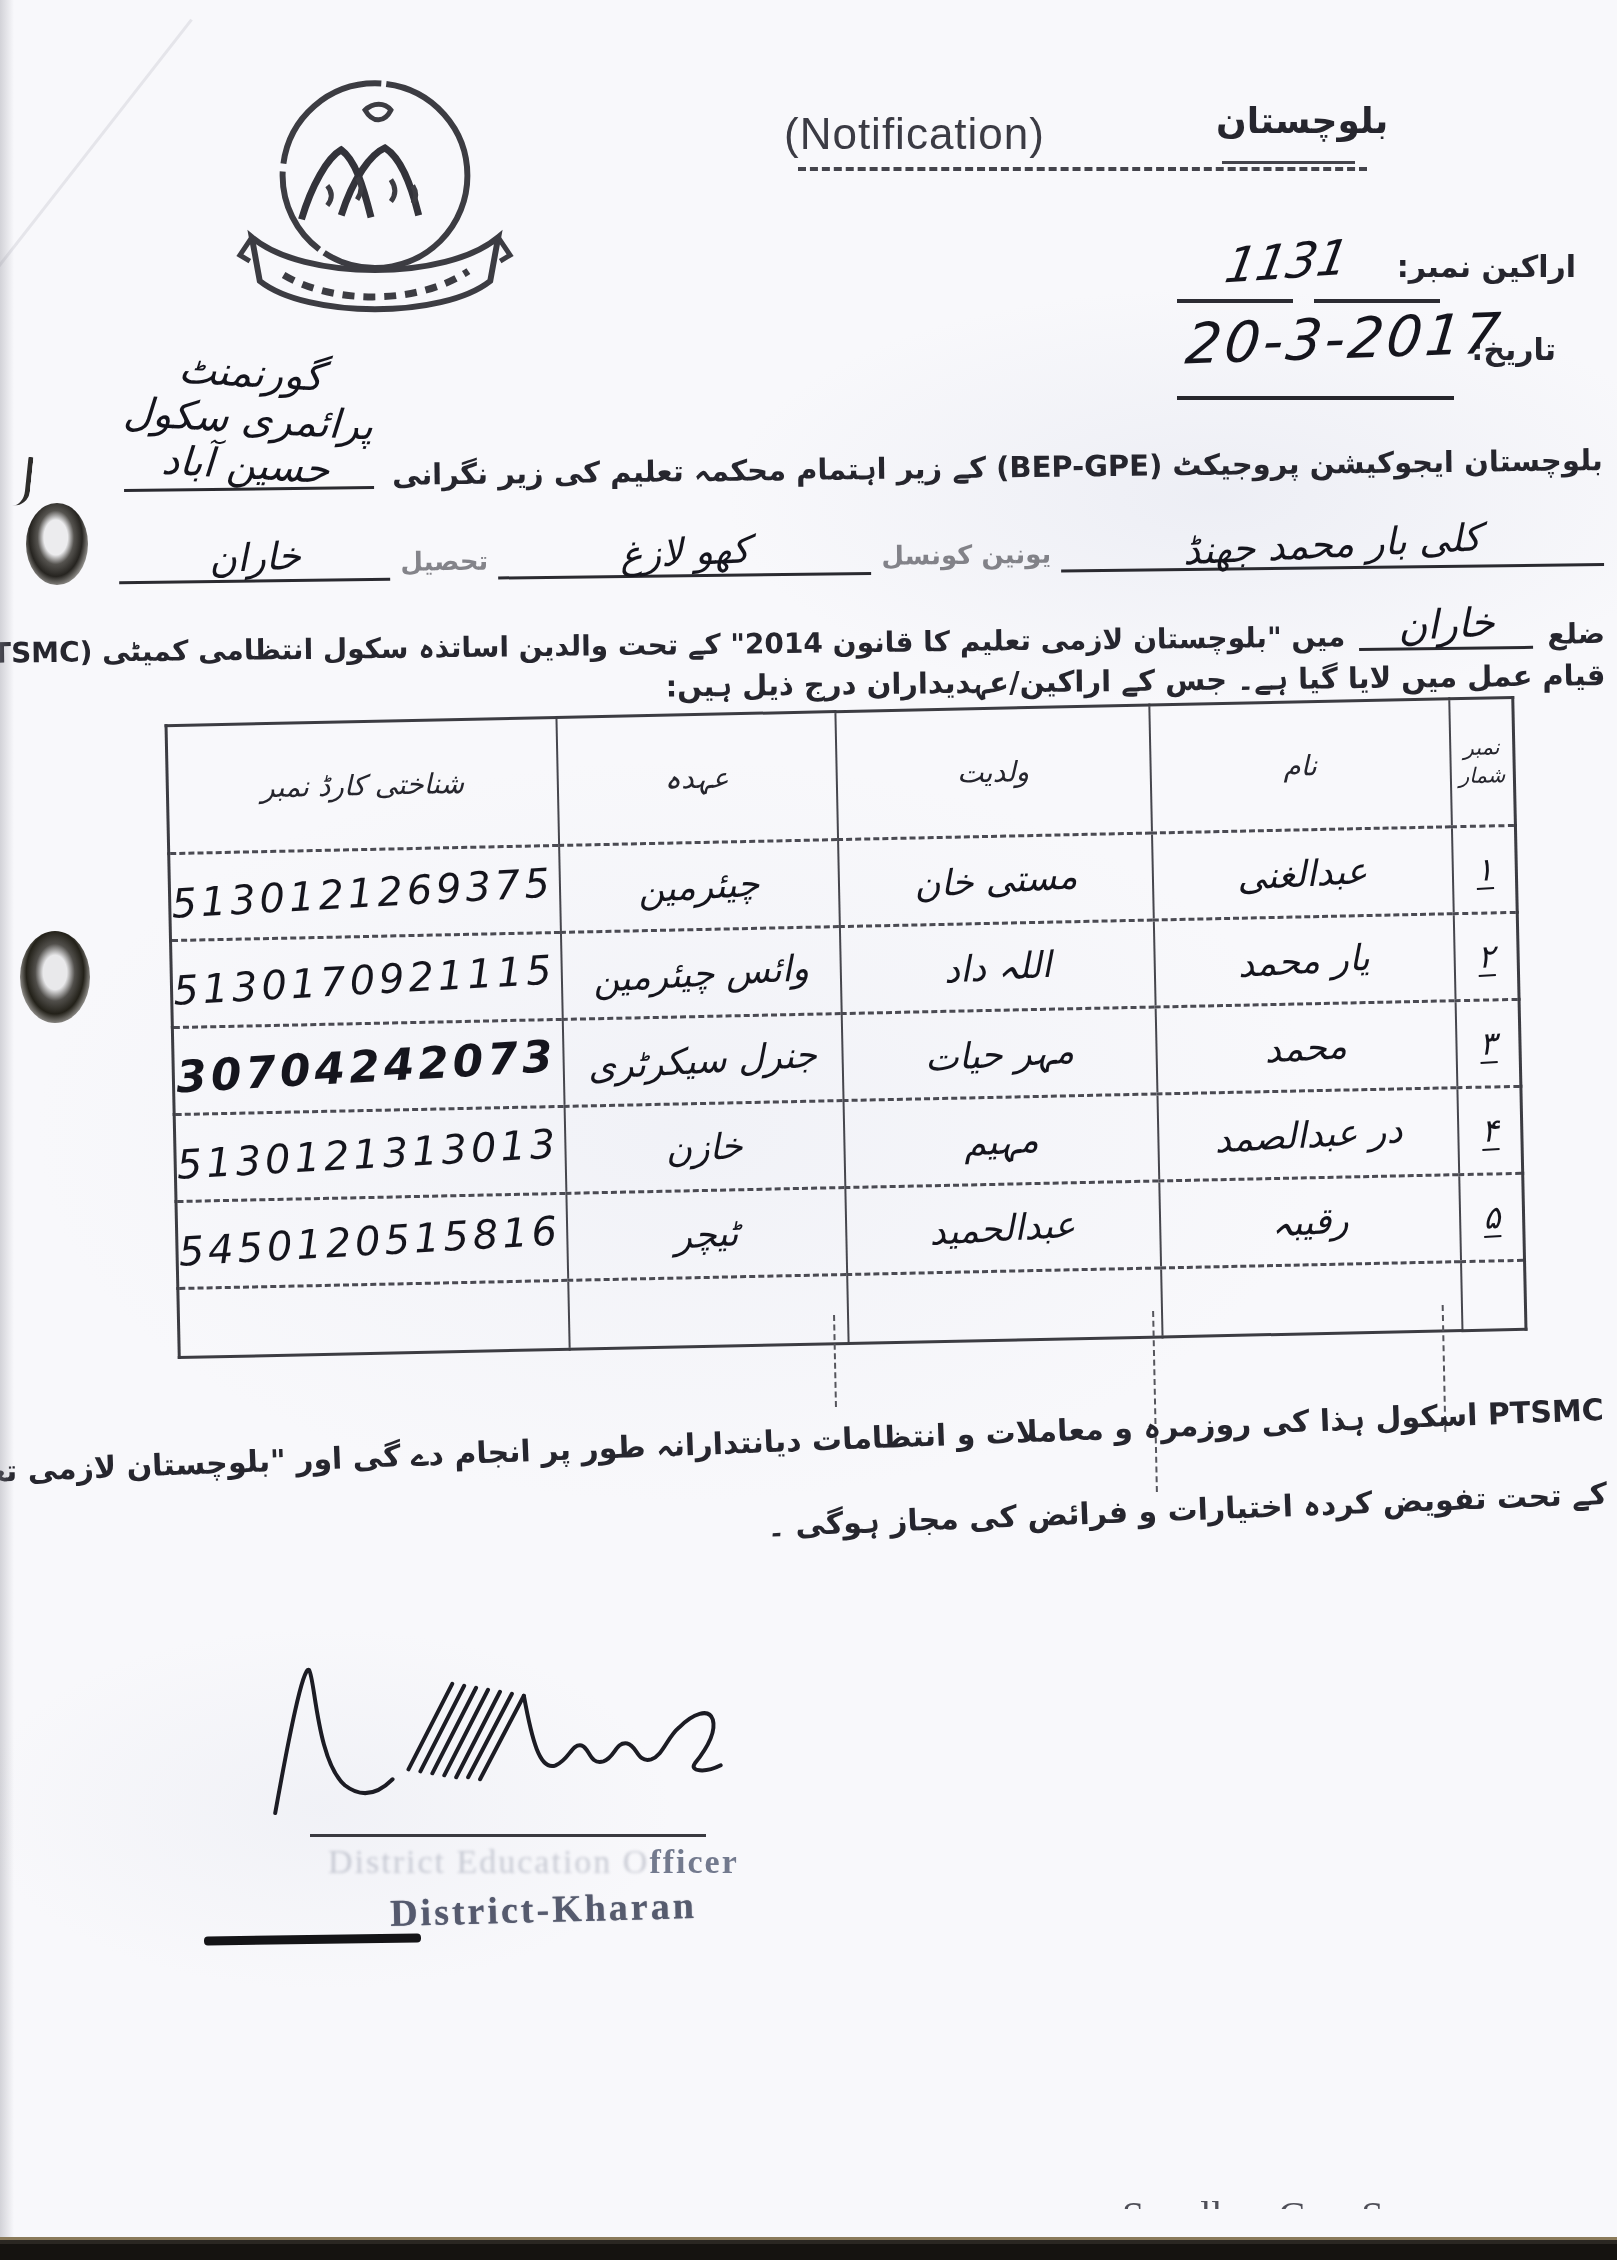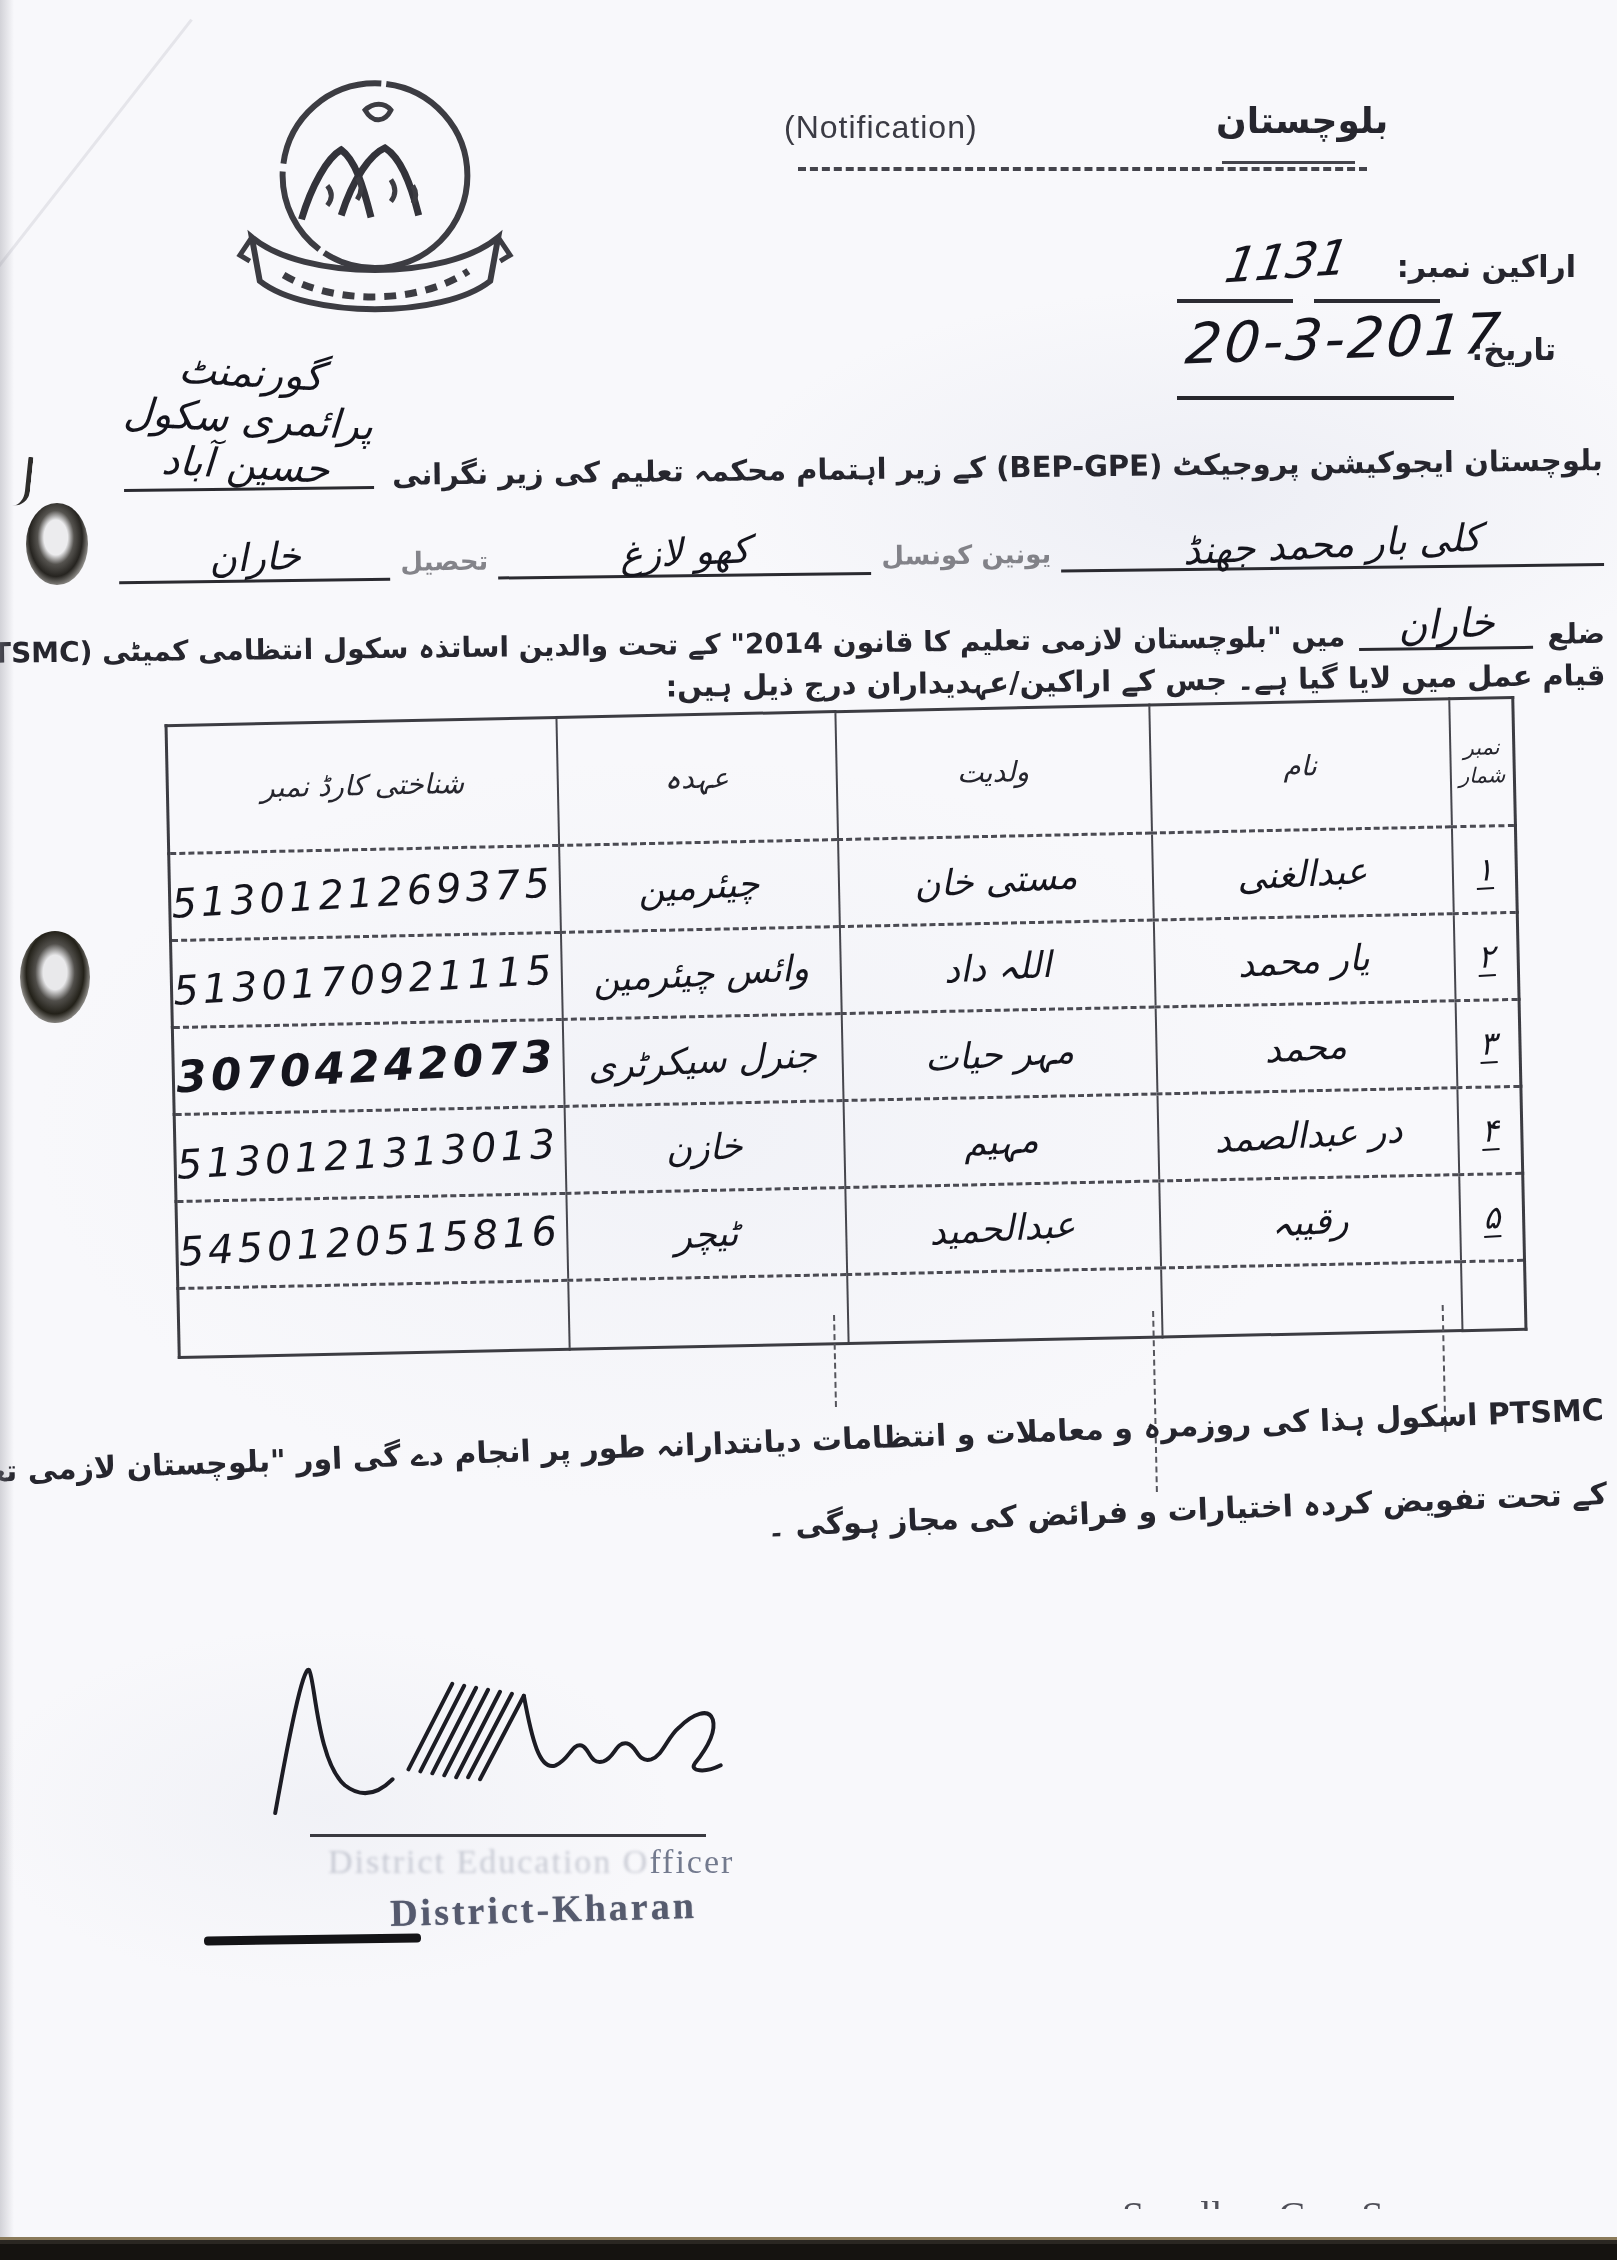--- a/index.html
+++ b/index.html
@@ -17,21 +17,21 @@
   .print-ur{font-family:"DejaVu Sans",sans-serif;color:#26262e;font-weight:700;}
   .faint{opacity:.55;}
   
   .hand{font-family:"DejaVu Sans",sans-serif;font-style:italic;color:#15151d;}
   .tilt{display:inline-block;transform:rotate(-2deg);}
   .tilt-up{display:inline-block;transform:rotate(4deg);}
   .tilt-strong{display:inline-block;transform:rotate(-9deg);}
   
   .fill{display:inline-block;border-bottom:3px solid #2a2a30;text-align:center;vertical-align:bottom;}
   
-  #notif-en{left:784px;top:109px;font-size:32px;letter-spacing:1px;}
+  #notif-en{left:784px;top:109px;font-size:44px;letter-spacing:1px;}
   #notif-ur{left:1216px;top:100px;font-size:36px;font-weight:700;}
   #notif-dash{left:798px;top:167px;width:569px;border-top:4px dashed #44444c;}
   #notif-ul{left:1222px;top:161px;width:133px;border-top:3px solid #44444c;}
   #ref-label{right:42px;top:249px;font-size:30px;}
   #ref-value{left:1226px;top:233px;font-size:48px;transform:rotate(-4deg) skewX(-14deg);}
   #ref-line{left:1177px;top:299px;width:263px;height:4px;
     background:linear-gradient(90deg,#2c2c33 0 44%,transparent 44% 52%,#2c2c33 52% 100%);}
   #date-label{right:62px;top:332px;font-size:30px;margin-left:6px;}
   #date-value{left:1186px;top:306px;font-size:56px;letter-spacing:3px;transform:rotate(-2deg) skewX(-8deg);}
   #date-line{left:1177px;top:396px;width:277px;border-top:4px solid #26262c;}
@@ -75,21 +75,21 @@
   #ov3{left:1443px;top:1305px;height:127px;transform:rotate(-1.2deg);}
   
   #closing{left:109px;top:1391px;width:1494px;direction:rtl;transform:rotate(-2.2deg);transform-origin:top right;}
   #closing .cline{font-size:30px;line-height:1.25;text-align:right;white-space:nowrap;}
   #closing #cline2{margin-top:46px;}
   
   #sig{left:261px;top:1644px;}
   #stamp-line{left:310px;top:1834px;width:396px;border-top:3px solid #3a3a40;}
   #stamp-l1{left:328px;top:1843px;width:458px;font-family:"Liberation Serif",serif;font-size:34px;color:#47506a;white-space:nowrap;}
   #stamp-l1 .fade{opacity:.26;filter:blur(1.4px);letter-spacing:2px;}
-  #stamp-l1 .clear{opacity:.75;filter:blur(0.4px);letter-spacing:2px;}
+  #stamp-l1 .clear{opacity:.75;filter:blur(0.4px);letter-spacing:2px;font-weight:bold;}
   #stamp-l2{left:390px;top:1887px;font-family:"Liberation Serif",serif;font-weight:700;font-size:38px;
     color:#333950;opacity:.82;letter-spacing:3px;transform:rotate(-1.5deg);
     text-shadow:0 0 1px rgba(51,57,80,.7), 1px 1px 0 rgba(248,248,251,.5);}
   #black-bar{left:204px;top:1935px;width:217px;height:9px;background:#141417;border-radius:4px;transform:rotate(-.8deg);}
   
   #footer-frag{left:1122px;top:2192px;width:458px;height:17px;overflow:hidden;
     font-family:"Liberation Serif",serif;font-size:40px;color:#4f4f58;word-spacing:46px;}
   
   #bottom-band{left:0;top:2237px;width:100%;height:24px;
     background:linear-gradient(#8a7a5a 0 3px,#2a2722 3px 7px,#151310 7px 100%);}

